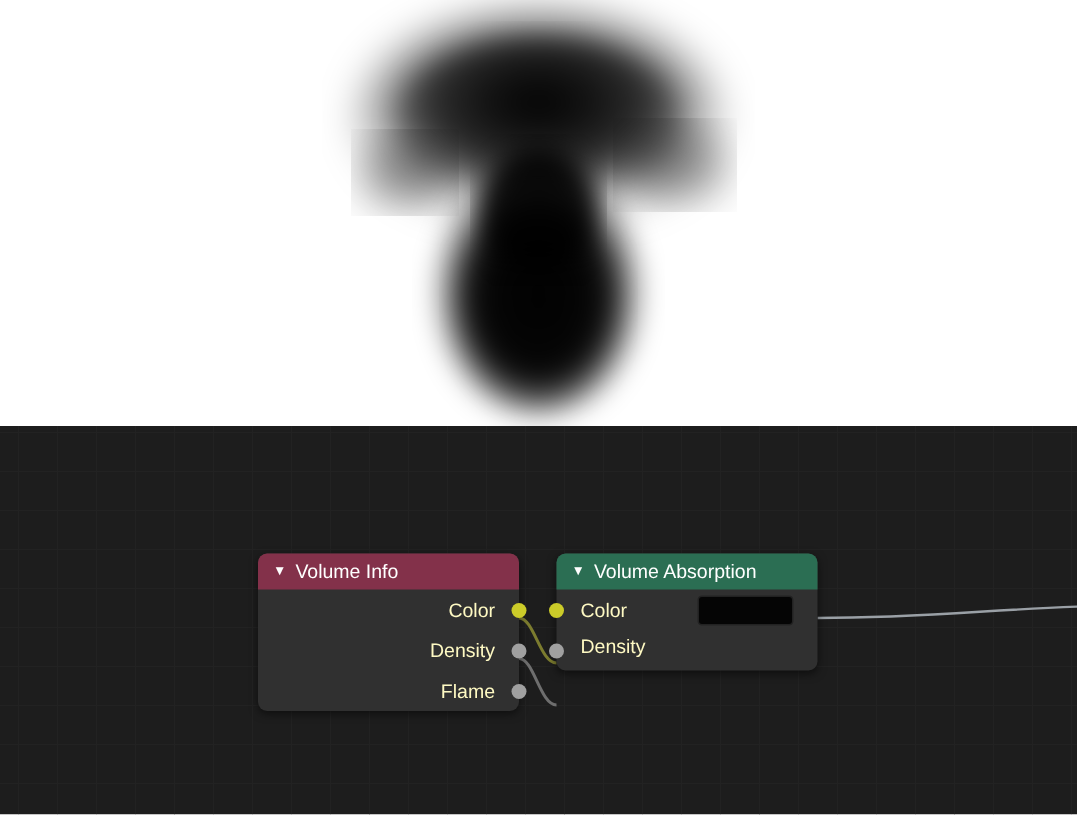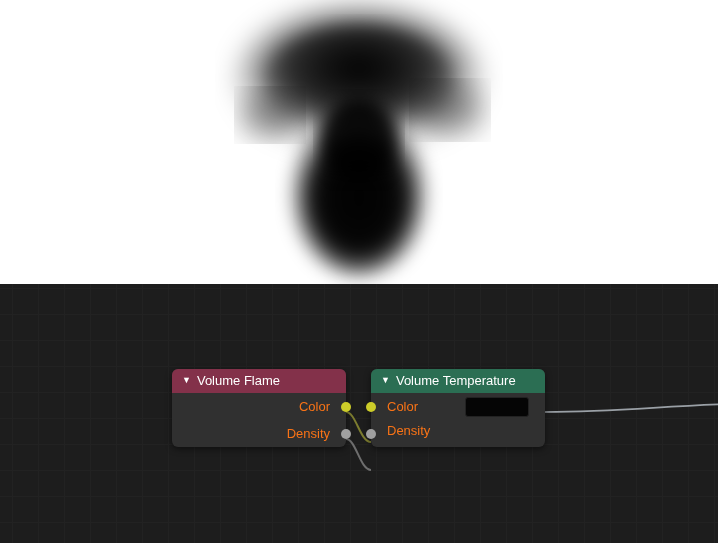--- a/index.html
+++ b/index.html
@@ -69,21 +69,21 @@
   }
   .hdr-red   { background: #83314a; }
   .hdr-green { background: #2b6e53; }
   .row {
     position: relative;
     height: 27px;
     display: flex;
     align-items: center;
     padding: 0 16px;
     font-size: 13px;
-    color: #f97316;
+    color: #fef9c3;
   }
   .row.out { justify-content: flex-end; }
   .row.in  { justify-content: flex-start; }
   .socket {
     position: absolute;
     width: 10px; height: 10px;
     border-radius: 50%;
     top: 50%; transform: translateY(-50%);
   }
   .socket.right { right: -5px; }
@@ -150,36 +150,40 @@
     <path d="M346 128 C 356 128, 360 158, 371 158" stroke="#7c7c2f" stroke-width="2" fill="none"></path>
 
     <path d="M346 155 C 356 155, 360 186, 371 186" stroke="#6e6e6e" stroke-width="2" fill="none"></path>
 
     <path d="M545 128 C 620 128, 660 122, 730 120" stroke="#9aa0a6" stroke-width="1.6" fill="none"></path>
   </svg>
 
   <div id="node1" class="node">
     <div class="node-header hdr-red">
       <span class="tri">▼</span>
-      <span>Volume Flame</span>
+      <span>Volume Info</span>
     </div>
     <div class="row out">
       <span>Color</span>
       <span class="socket right s-yellow"></span>
     </div>
     <div class="row out">
       <span>Density</span>
       <span class="socket right s-grey"></span>
     </div>
+    <div class="row out">
+      <span>Flame</span>
+      <span class="socket right s-grey"></span>
+    </div>
   </div>
 
   <div id="node2" class="node">
     <div class="node-header hdr-green">
       <span class="tri">▼</span>
-      <span>Volume Temperature</span>
+      <span>Volume Absorption</span>
     </div>
     <div class="row in">
       <span class="socket left s-yellow"></span>
       <span>Color</span>
       <span class="swatch"></span>
     </div>
     <div class="row in" style="padding-bottom:6px">
       <span class="socket left s-grey"></span>
       <span>Density</span>
     </div>

